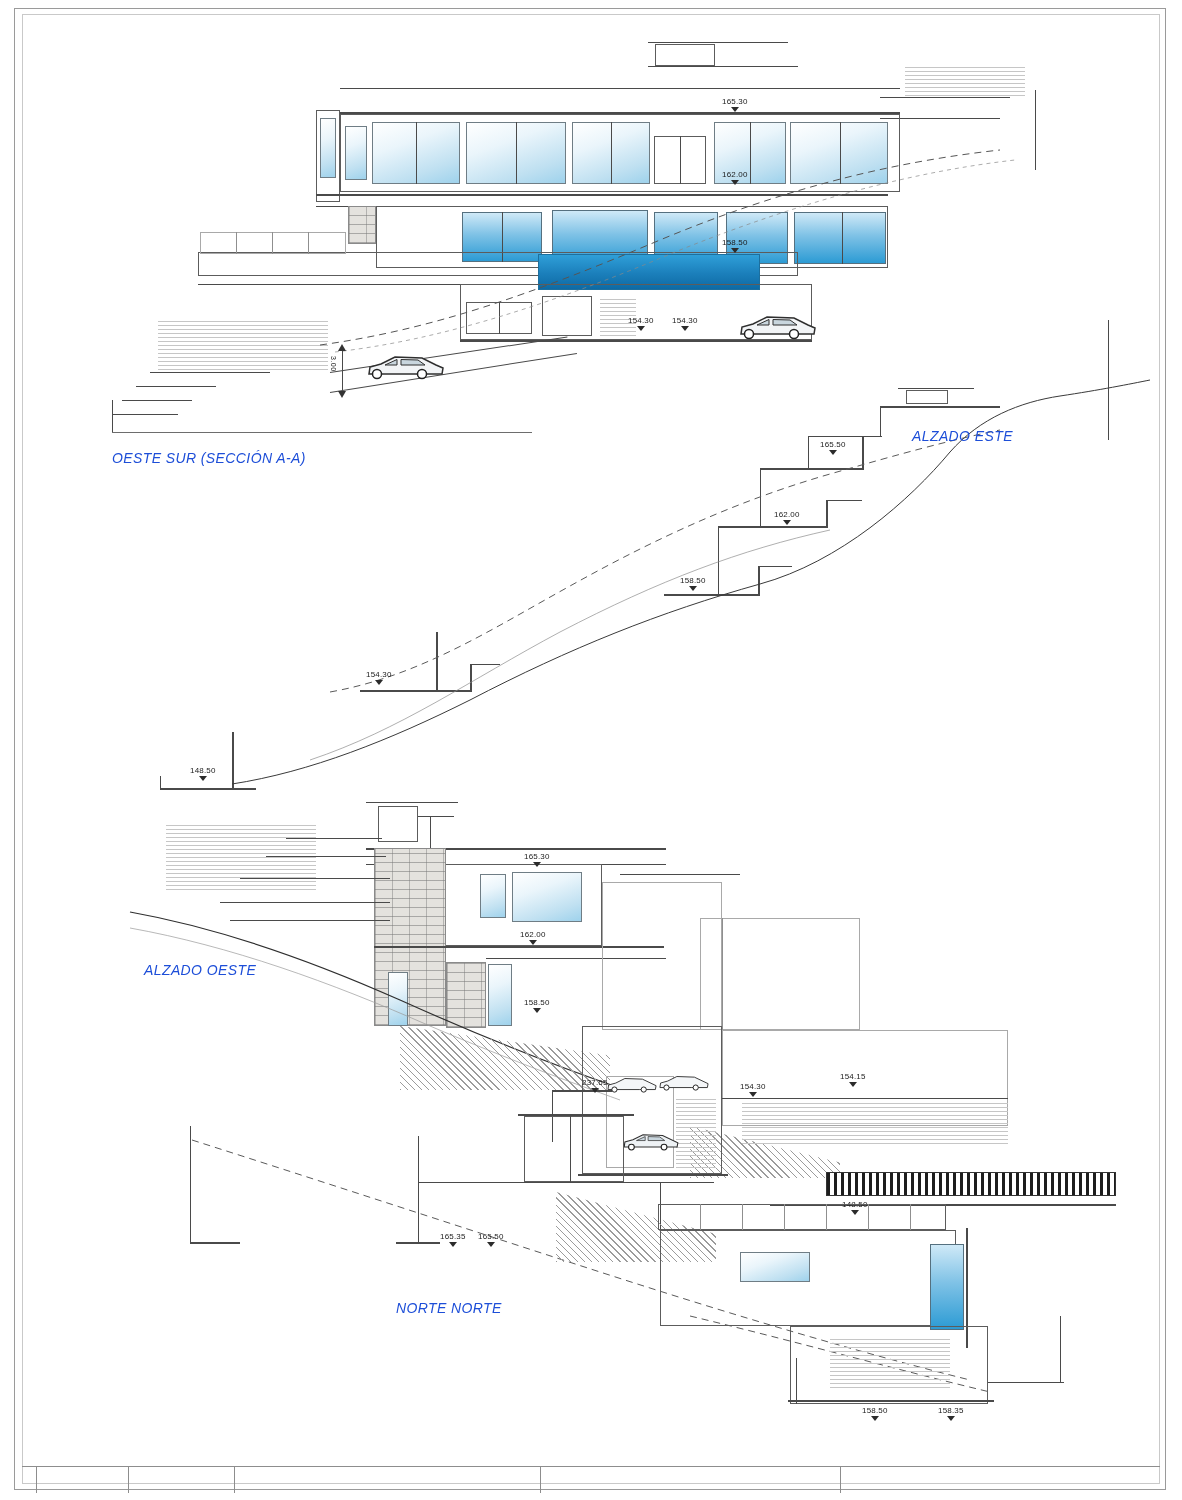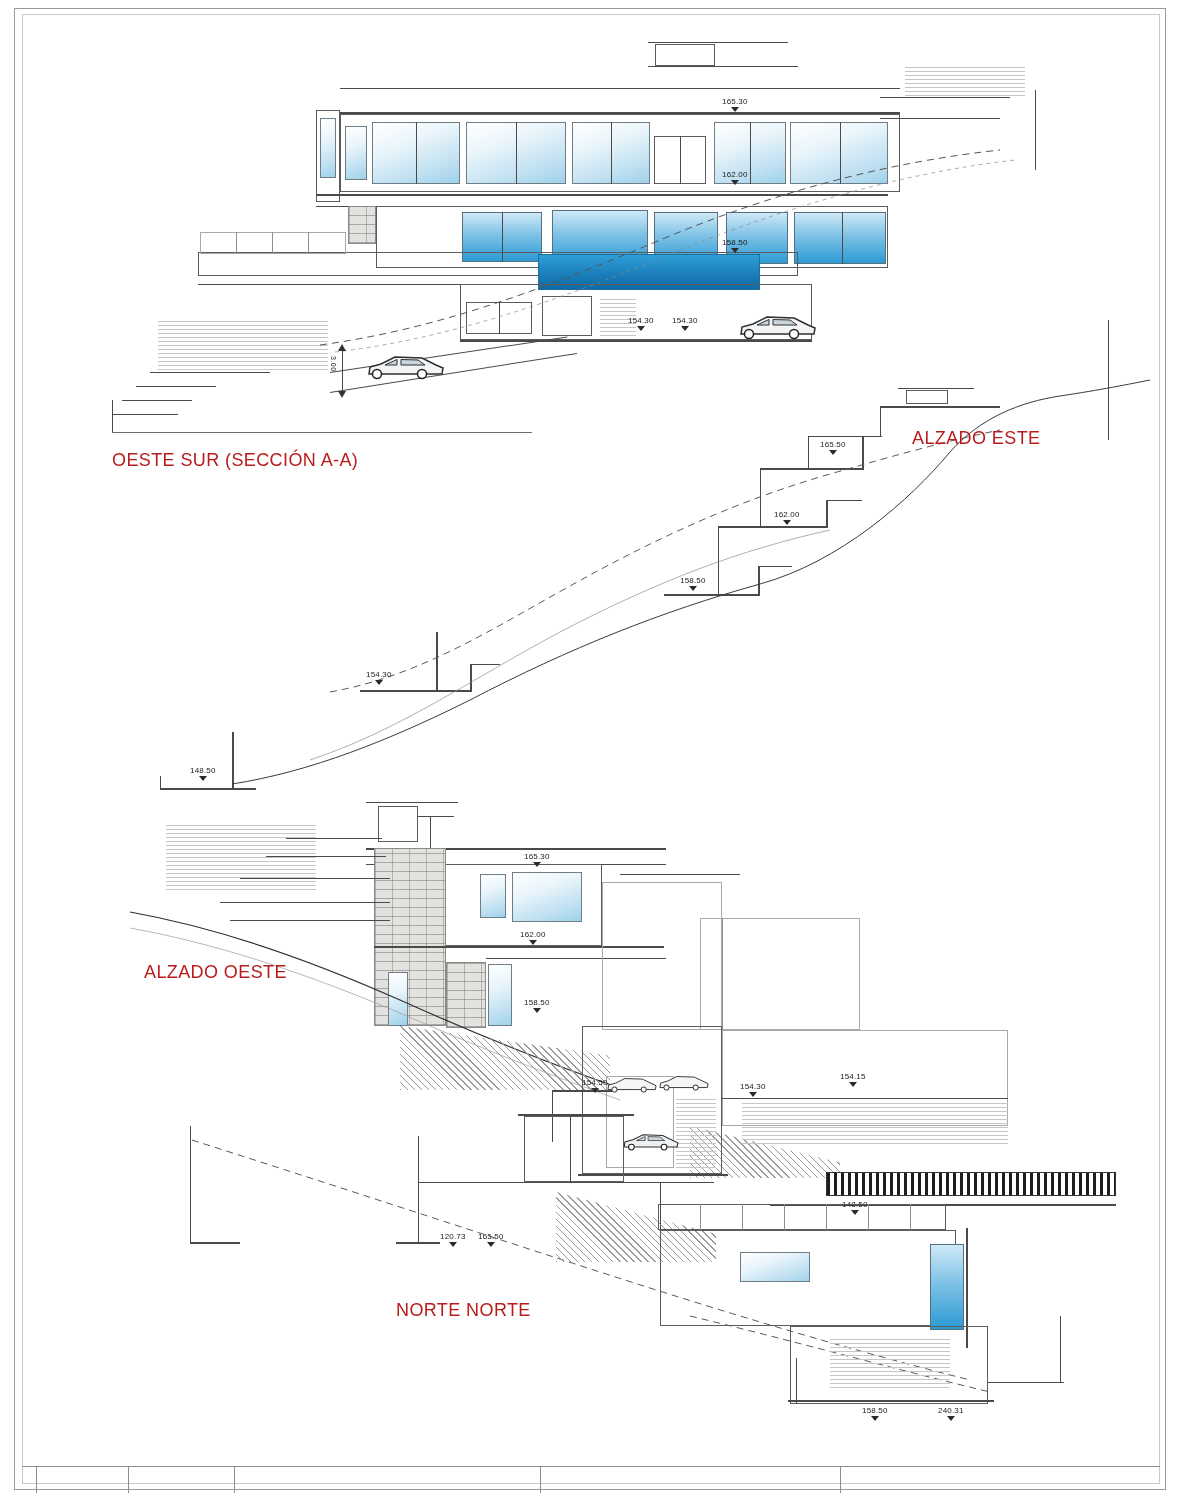--- a/index.html
+++ b/index.html
@@ -128,24 +128,25 @@
     display: block;
     width: 0; height: 0;
     margin: 1px auto 0 auto;
     border-left: 4px solid transparent;
     border-right: 4px solid transparent;
     border-top: 5px solid #2b2b2b;
   }
   
   .caption {
     position: absolute;
-    font-size: 18px;
-    color: #b91c1c;
+    font-size: 14px;
+    color: #1d4ed8;
     letter-spacing: .4px;
     white-space: nowrap;
+    font-style: italic;
   }
   
   .car { position: absolute; }
   .dim {
     position: absolute;
     font-size: 7px;
     color: #222;
     writing-mode: vertical-rl;
     letter-spacing: .5px;
   }
@@ -428,21 +429,21 @@
     </div>
     <div class="level" style="left:520px;top:140px;">
       <span>162.00</span>
       <span class="tri"></span>
     </div>
     <div class="level" style="left:524px;top:208px;">
       <span>158.50</span>
       <span class="tri"></span>
     </div>
     <div class="level" style="left:582px;top:288px;">
-      <span>154.50</span>
+      <span>237.65</span>
       <span class="tri"></span>
     </div>
     <div class="level" style="left:740px;top:292px;">
       <span>154.30</span>
       <span class="tri"></span>
     </div>
     <div class="level" style="left:840px;top:282px;">
       <span>154.15</span>
       <span class="tri"></span>
     </div>
@@ -490,33 +491,33 @@
     <div class="ln" style="left:966px;top:128px;width:2px;height:120px;"></div>
 
     <div class="box" style="left:790px;top:226px;width:198px;height:78px;"></div>
     <div class="hatch-fine" style="left:830px;top:236px;width:120px;height:52px;"></div>
     <div class="ln" style="left:788px;top:300px;width:206px;height:2px;"></div>
     <div class="ln" style="left:796px;top:258px;width:1px;height:46px;"></div>
     <div class="ln" style="left:1060px;top:216px;width:1px;height:66px;"></div>
     <div class="ln" style="left:988px;top:282px;width:76px;height:1px;"></div>
 
     <div class="level" style="left:440px;top:132px;">
-      <span>120.73</span>
+      <span>165.35</span>
       <span class="tri"></span>
     </div>
     <div class="level" style="left:478px;top:132px;">
       <span>165.50</span>
       <span class="tri"></span>
     </div>
     <div class="level" style="left:862px;top:306px;">
       <span>158.50</span>
       <span class="tri"></span>
     </div>
     <div class="level" style="left:938px;top:306px;">
-      <span>240.31</span>
+      <span>158.35</span>
       <span class="tri"></span>
     </div>
 
     <div class="caption" style="left:396px;top:200px;">NORTE NORTE</div>
   </div>
 
   <div class="titleblock">
     <div class="tb-cell" style="left:14px;width:92px;"></div>
     <div class="tb-cell" style="left:106px;width:106px;"></div>
     <div class="tb-cell" style="left:212px;width:306px;"></div>

